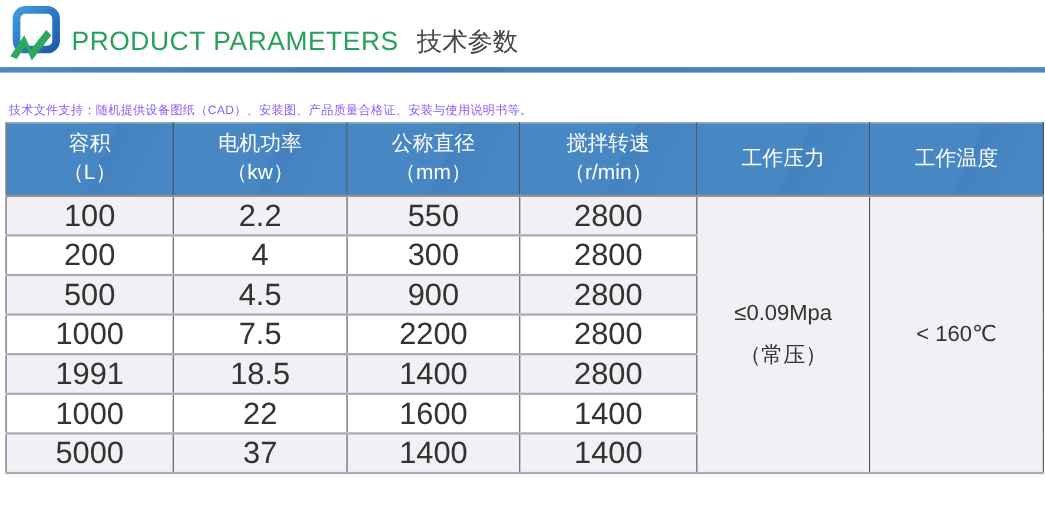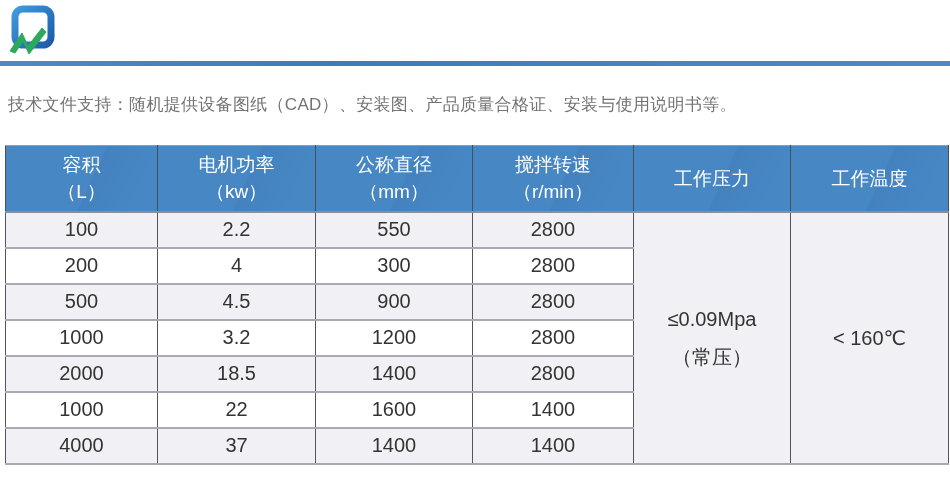--- a/index.html
+++ b/index.html
@@ -33,48 +33,48 @@
     margin-left: 12px;
   }
   .divider {
     position: absolute; left: 0; bottom: 0;
     width: 950px; height: 5px;
     background: linear-gradient(90deg, #4c89c6 0%, #3d7cba 35%, #4583c1 70%, #4c89c6 100%);
   }
   
   .intro {
     margin: 27px 0 0 8px;
-    font-size: 17px;
-    color: #737373;
+    font-size: 11px;
+    color: #8b5cf6;
     letter-spacing: 0.3px;
   }
   
   .param-table {
-    margin: 29px 0 0 5px;
+    margin: 3px 0 0 5px;
     border-collapse: collapse;
     table-layout: fixed;
     width: 943px;
   }
   .param-table th {
     background: #4787c3;
     background: linear-gradient(115deg, #4787c3 55%, #4382bf 56%, #4787c3 85%);
     color: #ffffff;
     font-weight: normal;
     font-size: 19px;
     line-height: 27px;
     height: 66px;
     border-left: 1px solid #4a4e56;
     border-right: 1px solid #4a4e56;
     border-top: 1px solid #9a9aa2;
     border-bottom: 2px solid #8d8d95;
     text-align: center;
     vertical-align: middle;
   }
   .param-table td {
-    font-size: 20px;
+    font-size: 28px;
     color: #333333;
     text-align: center;
     vertical-align: middle;
     height: 36px;
     border-left: 1px solid #53555d;
     border-right: 1px solid #53555d;
     border-top: 2px solid #a9a9b2;
     border-bottom: 2px solid #a9a9b2;
     background: #ffffff;
   }
@@ -95,20 +95,24 @@
       <defs>
         <linearGradient id="lg-blue" x1="0" y1="0" x2="1" y2="1">
           <stop offset="0" stop-color="#3f9ade"></stop>
           <stop offset="1" stop-color="#1c5aaa"></stop>
         </linearGradient>
       </defs>
       <rect x="8" y="5" width="36" height="36" rx="8" fill="none" stroke="url(#lg-blue)" stroke-width="7"></rect>
       <path d="M3 47 L15 29 L21 42 L35 24 L39 28 L22 50 L16 37 L8 49 Z" fill="#2ca95c" stroke="#2ca95c" stroke-width="1" stroke-linejoin="miter"></path>
     </svg>
   </div>
+  <div class="title-line">
+    <span class="title-en">PRODUCT PARAMETERS</span>
+    <span class="title-zh">技术参数</span>
+  </div>
   <div class="divider"></div>
 </div>
 
 <div class="intro">技术文件支持：随机提供设备图纸（CAD）、安装图、产品质量合格证、安装与使用说明书等。</div>
 
 <table class="param-table">
   <colgroup>
     <col style="width:152px">
       <col style="width:158px">
       <col style="width:157px">
@@ -161,36 +165,36 @@
       <td>2800</td>
     </tr>
     <tr class="alt">
       <td>500</td>
       <td>4.5</td>
       <td>900</td>
       <td>2800</td>
     </tr>
     <tr>
       <td>1000</td>
-      <td>3.2</td>
-      <td>1200</td>
-      <td>2800</td>
-    </tr>
-    <tr class="alt">
-      <td>2000</td>
+      <td>7.5</td>
+      <td>2200</td>
+      <td>2800</td>
+    </tr>
+    <tr class="alt">
+      <td>1991</td>
       <td>18.5</td>
       <td>1400</td>
       <td>2800</td>
     </tr>
     <tr>
       <td>1000</td>
       <td>22</td>
       <td>1600</td>
       <td>1400</td>
     </tr>
     <tr class="alt">
-      <td>4000</td>
+      <td>5000</td>
       <td>37</td>
       <td>1400</td>
       <td>1400</td>
     </tr>
   </tbody>
 </table>
 
 </body></html>

